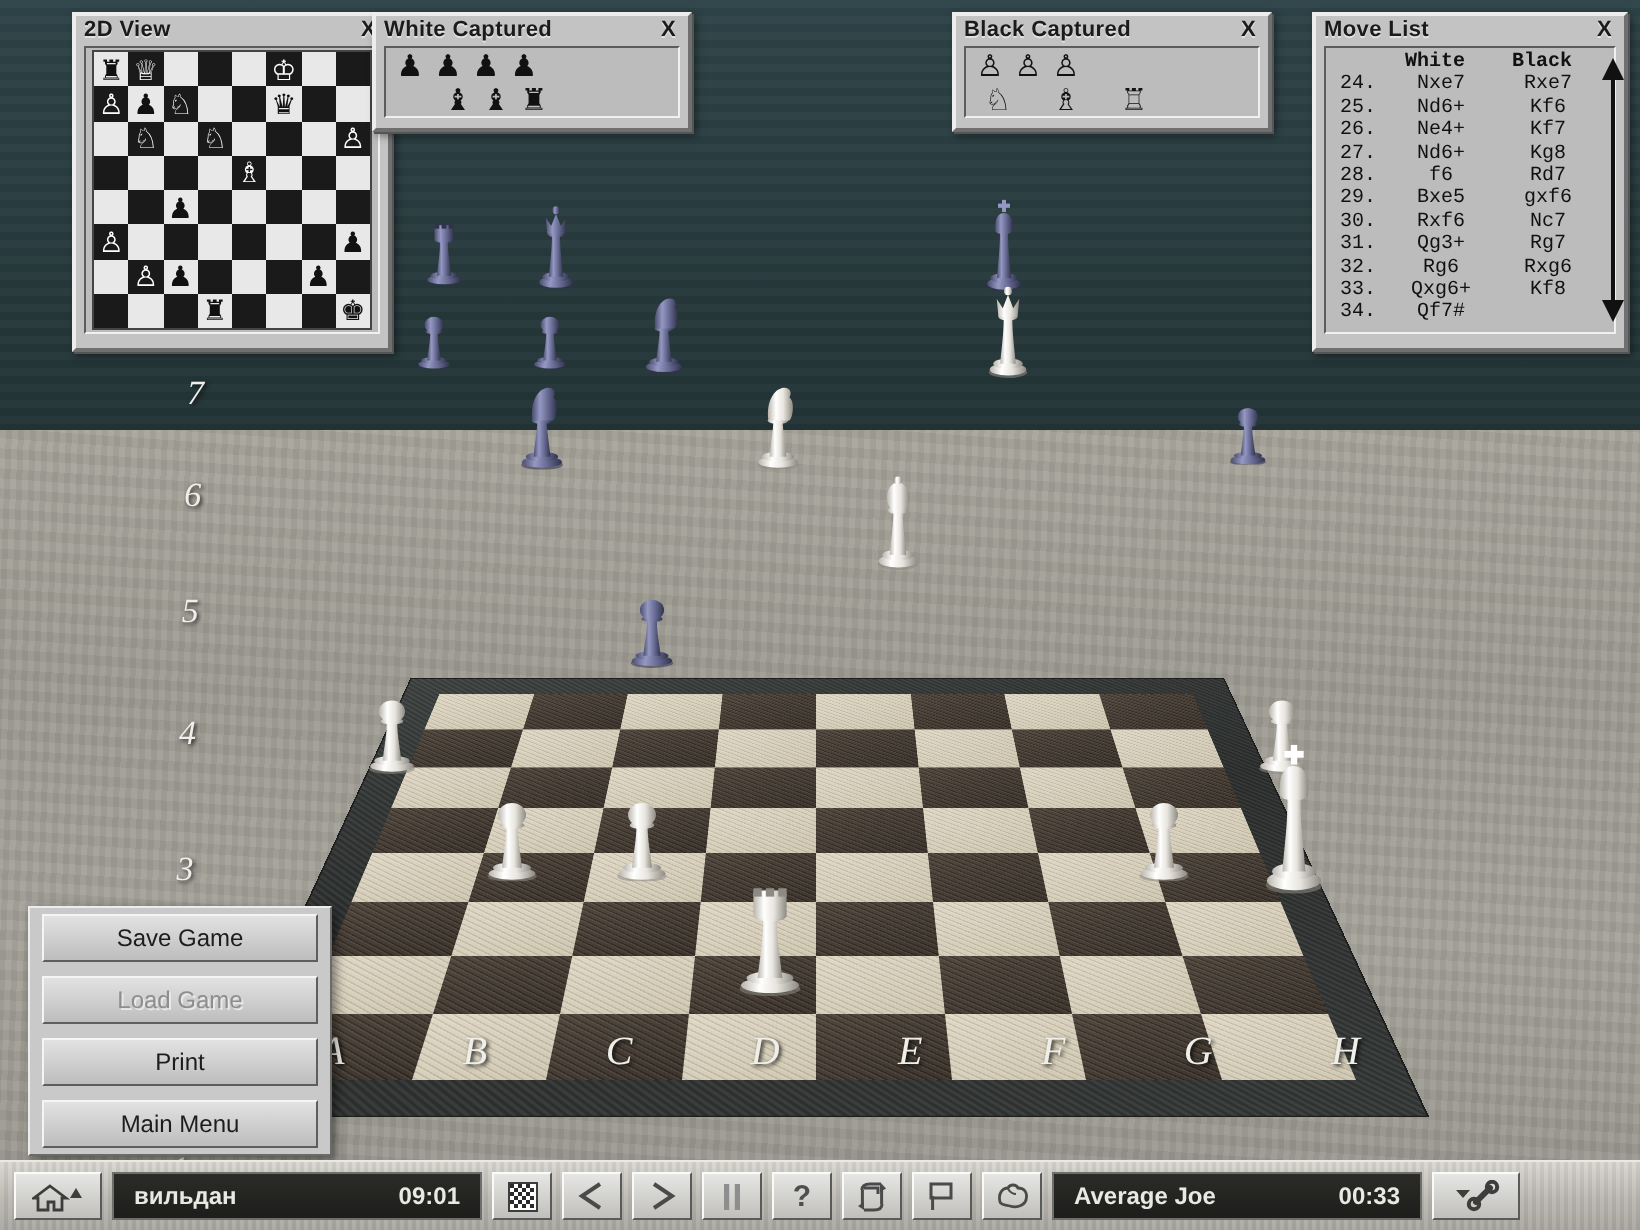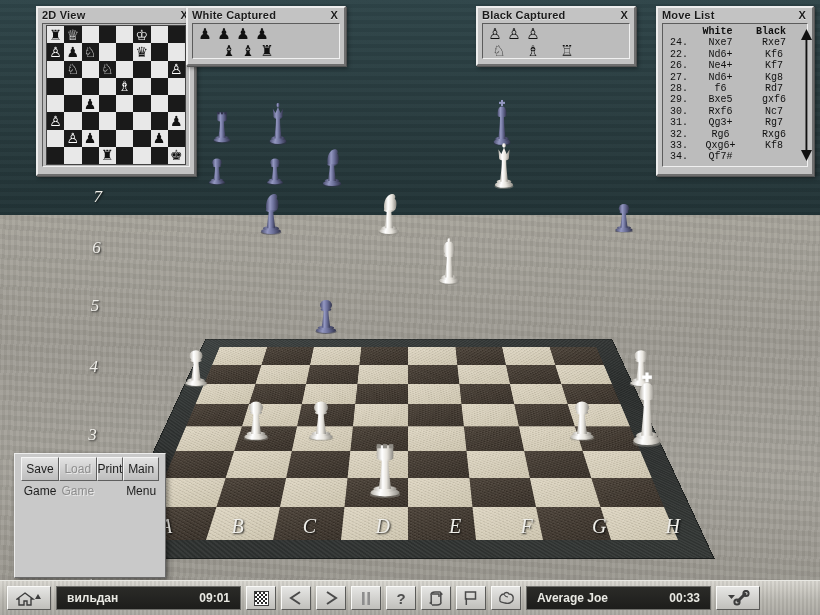--- a/index.html
+++ b/index.html
@@ -153,21 +153,21 @@
 
   
   .piece{position:absolute;transform:translate(-50%,-100%);pointer-events:none;}
 
   
   #menu-panel{
     position:absolute;left:14px;top:453px;width:152px;height:125px;
     background:#c9c9c9;border:1px solid #ededed;border-right-color:#6a6a6a;border-bottom-color:#6a6a6a;
     box-shadow:2px 2px 5px rgba(0,0,0,.45);
     padding:3px 6px;box-sizing:border-box;
-    display:flex;flex-direction:row;justify-content:space-between;
+    display:flex;flex-direction:column;justify-content:space-between;
   }
   .mbtn{
     height:24px;line-height:22px;text-align:center;font-size:12px;color:#1d1d1d;
     background:linear-gradient(180deg,#e2e2e2,#bdbdbd);
     border:1px solid #f5f5f5;border-right-color:#5e5e5e;border-bottom-color:#5e5e5e;
     box-sizing:border-box;cursor:pointer;
   }
   .mbtn.disabled{color:#8e8e8e;text-shadow:1px 1px 0 #e9e9e9;cursor:default;}
 
   
@@ -781,21 +781,21 @@
             <div class="c-no"></div>
             <div class="c-w">White</div>
             <div class="c-b">Black</div>
           </div>
           <div class="ml-row">
             <div class="c-no">24.</div>
             <div class="c-w">Nxe7</div>
             <div class="c-b">Rxe7</div>
           </div>
           <div class="ml-row">
-            <div class="c-no">22.</div>
+            <div class="c-no">25.</div>
             <div class="c-w">Nd6+</div>
             <div class="c-b">Kf6</div>
           </div>
           <div class="ml-row">
             <div class="c-no">26.</div>
             <div class="c-w">Ne4+</div>
             <div class="c-b">Kf7</div>
           </div>
           <div class="ml-row">
             <div class="c-no">27.</div>

